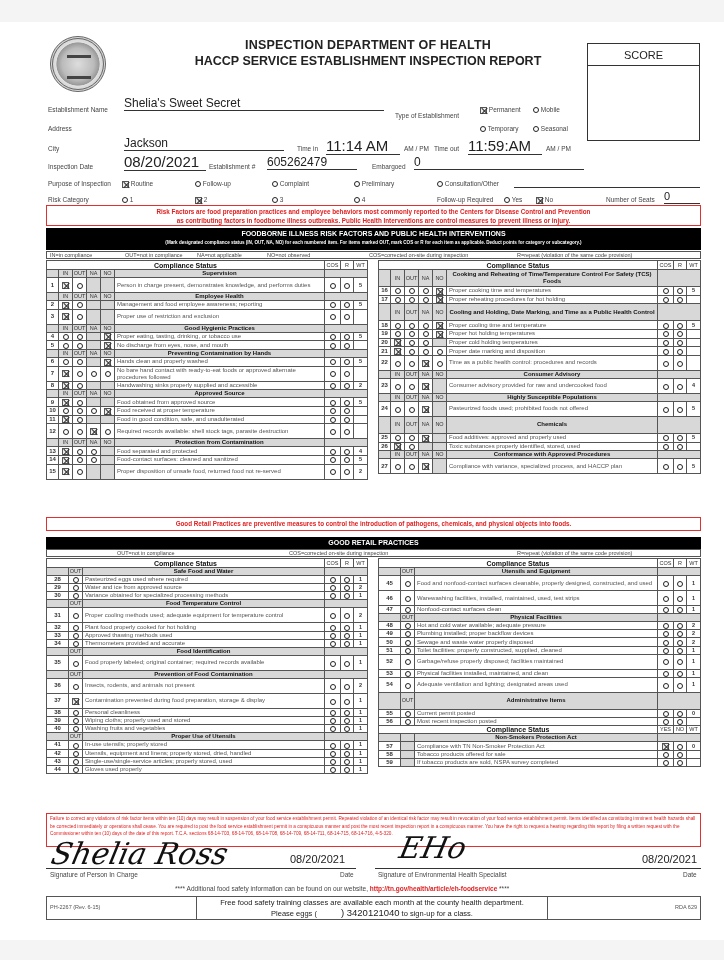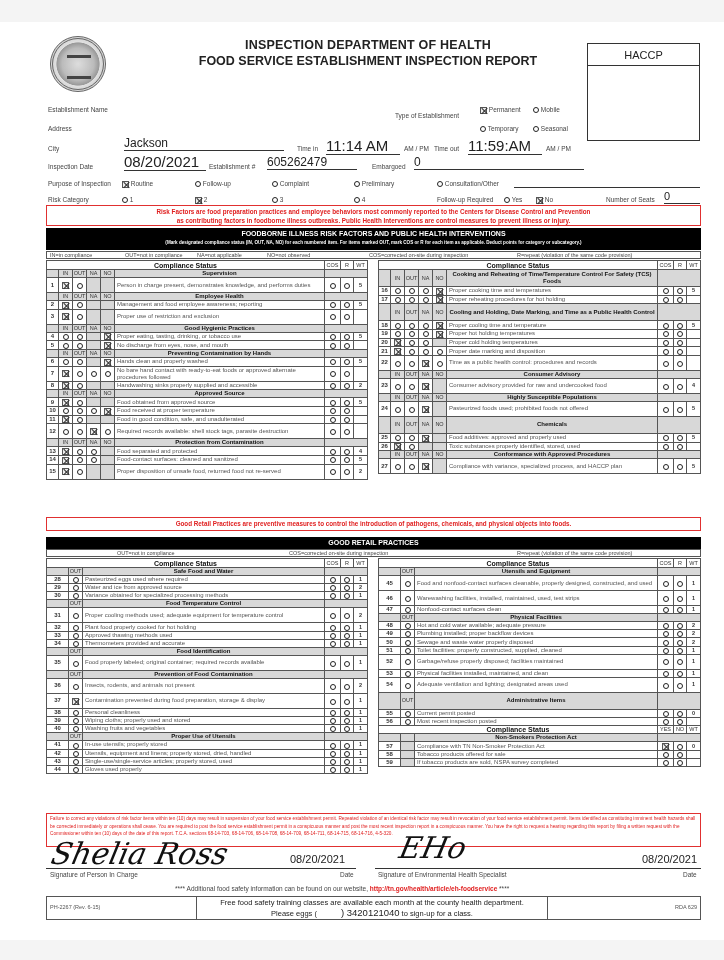--- a/index.html
+++ b/index.html
@@ -42,27 +42,28 @@
 .fbox{position:absolute;border:1px solid #555;font-size:8.5px;color:#222}
 </style>
 </head>
 <body>
 
 <div class="page">
   <div class="edge-top"></div>
 
   <div class="seal"></div>
   <div class="h1">INSPECTION DEPARTMENT OF HEALTH</div>
-  <div class="h2">FOOD SERVICE ESTABLISHMENT INSPECTION REPORT</div>
+  <div class="h2">HACCP SERVICE ESTABLISHMENT INSPECTION REPORT</div>
 
   <div class="scorebox">
-    <div class="lbl">HACCP</div>
+    <div class="lbl">SCORE</div>
   </div>
 
   <div class="lab" style="left:48px;top:106px">Establishment Name</div>
+  <div class="fv" style="left:124px;top:96px;width:260px">Shelia's Sweet Secret</div>
   <div class="lab" style="left:395px;top:112px">Type of Establishment</div>
   <div class="opt" style="left:480px;top:106px"><span class="xbox"></span> <span>Permanent</span></div>
   <div class="opt" style="left:533px;top:106px"><span class="circle"></span> <span>Mobile</span></div>
 
   <div class="lab" style="left:48px;top:125px">Address</div>
   <div class="opt" style="left:480px;top:125px"><span class="circle"></span> <span>Temporary</span></div>
   <div class="opt" style="left:533px;top:125px"><span class="circle"></span> <span>Seasonal</span></div>
 
   <div class="lab" style="left:48px;top:145px">City</div>
   <div class="fv" style="left:124px;top:136px;width:160px">Jackson</div>

